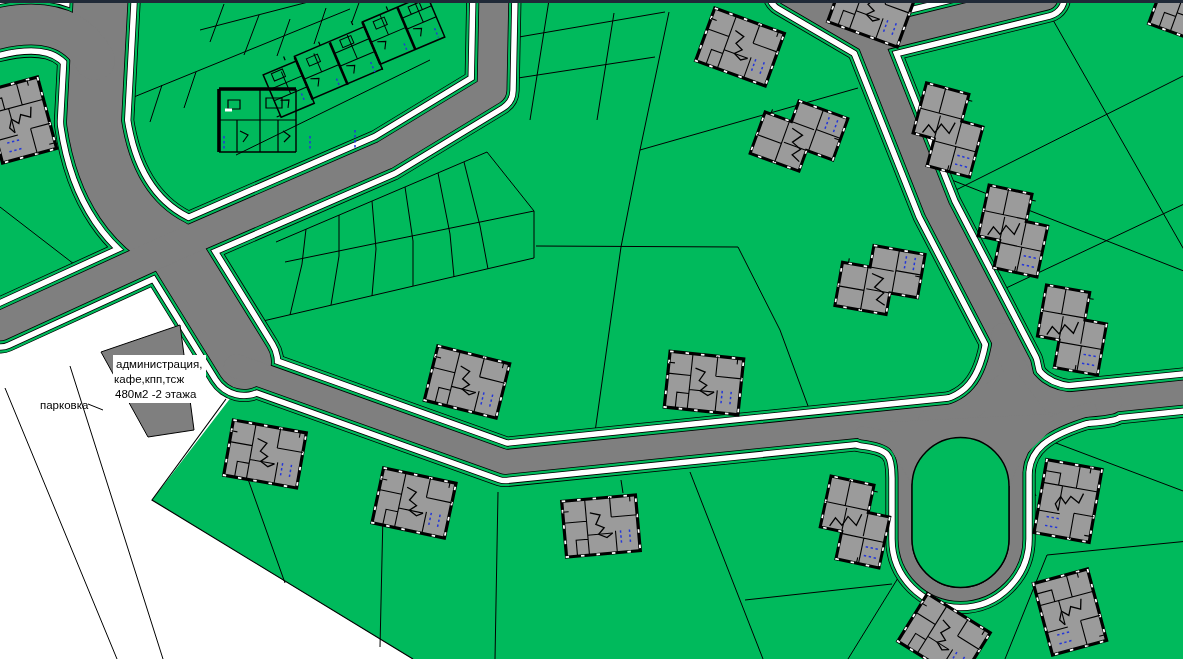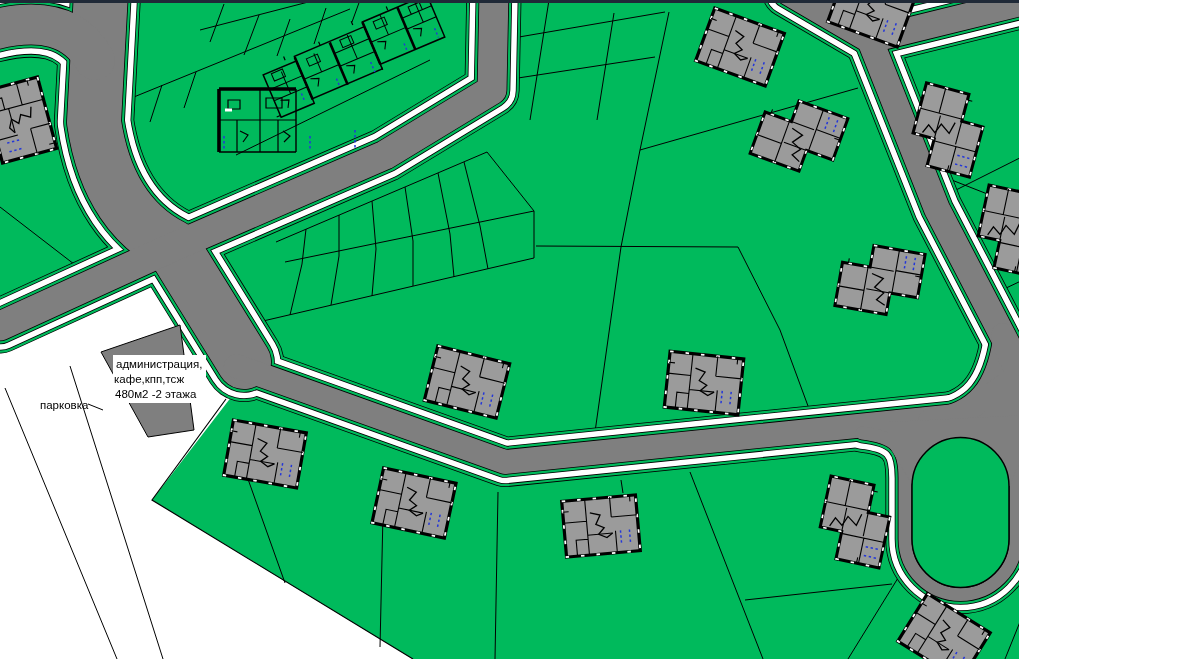--- a/index.html
+++ b/index.html
@@ -1,16 +1,16 @@
 <!DOCTYPE html>
 <html><head>
 <meta charset="utf-8">
 <style>
   html,body{margin:0;padding:0;background:#fff;}
-  #map{width:1019px;height:659px;position:relative;overflow:hidden;}
+  #map{width:1183px;height:659px;position:relative;overflow:hidden;}
   text{font-family:"Liberation Sans",sans-serif;}
 </style>
 </head>
 <body>
 
 <div id="map">
 <svg width="1199" height="659" viewBox="0 0 1199 659">
 <defs>
 
 <g id="house">

